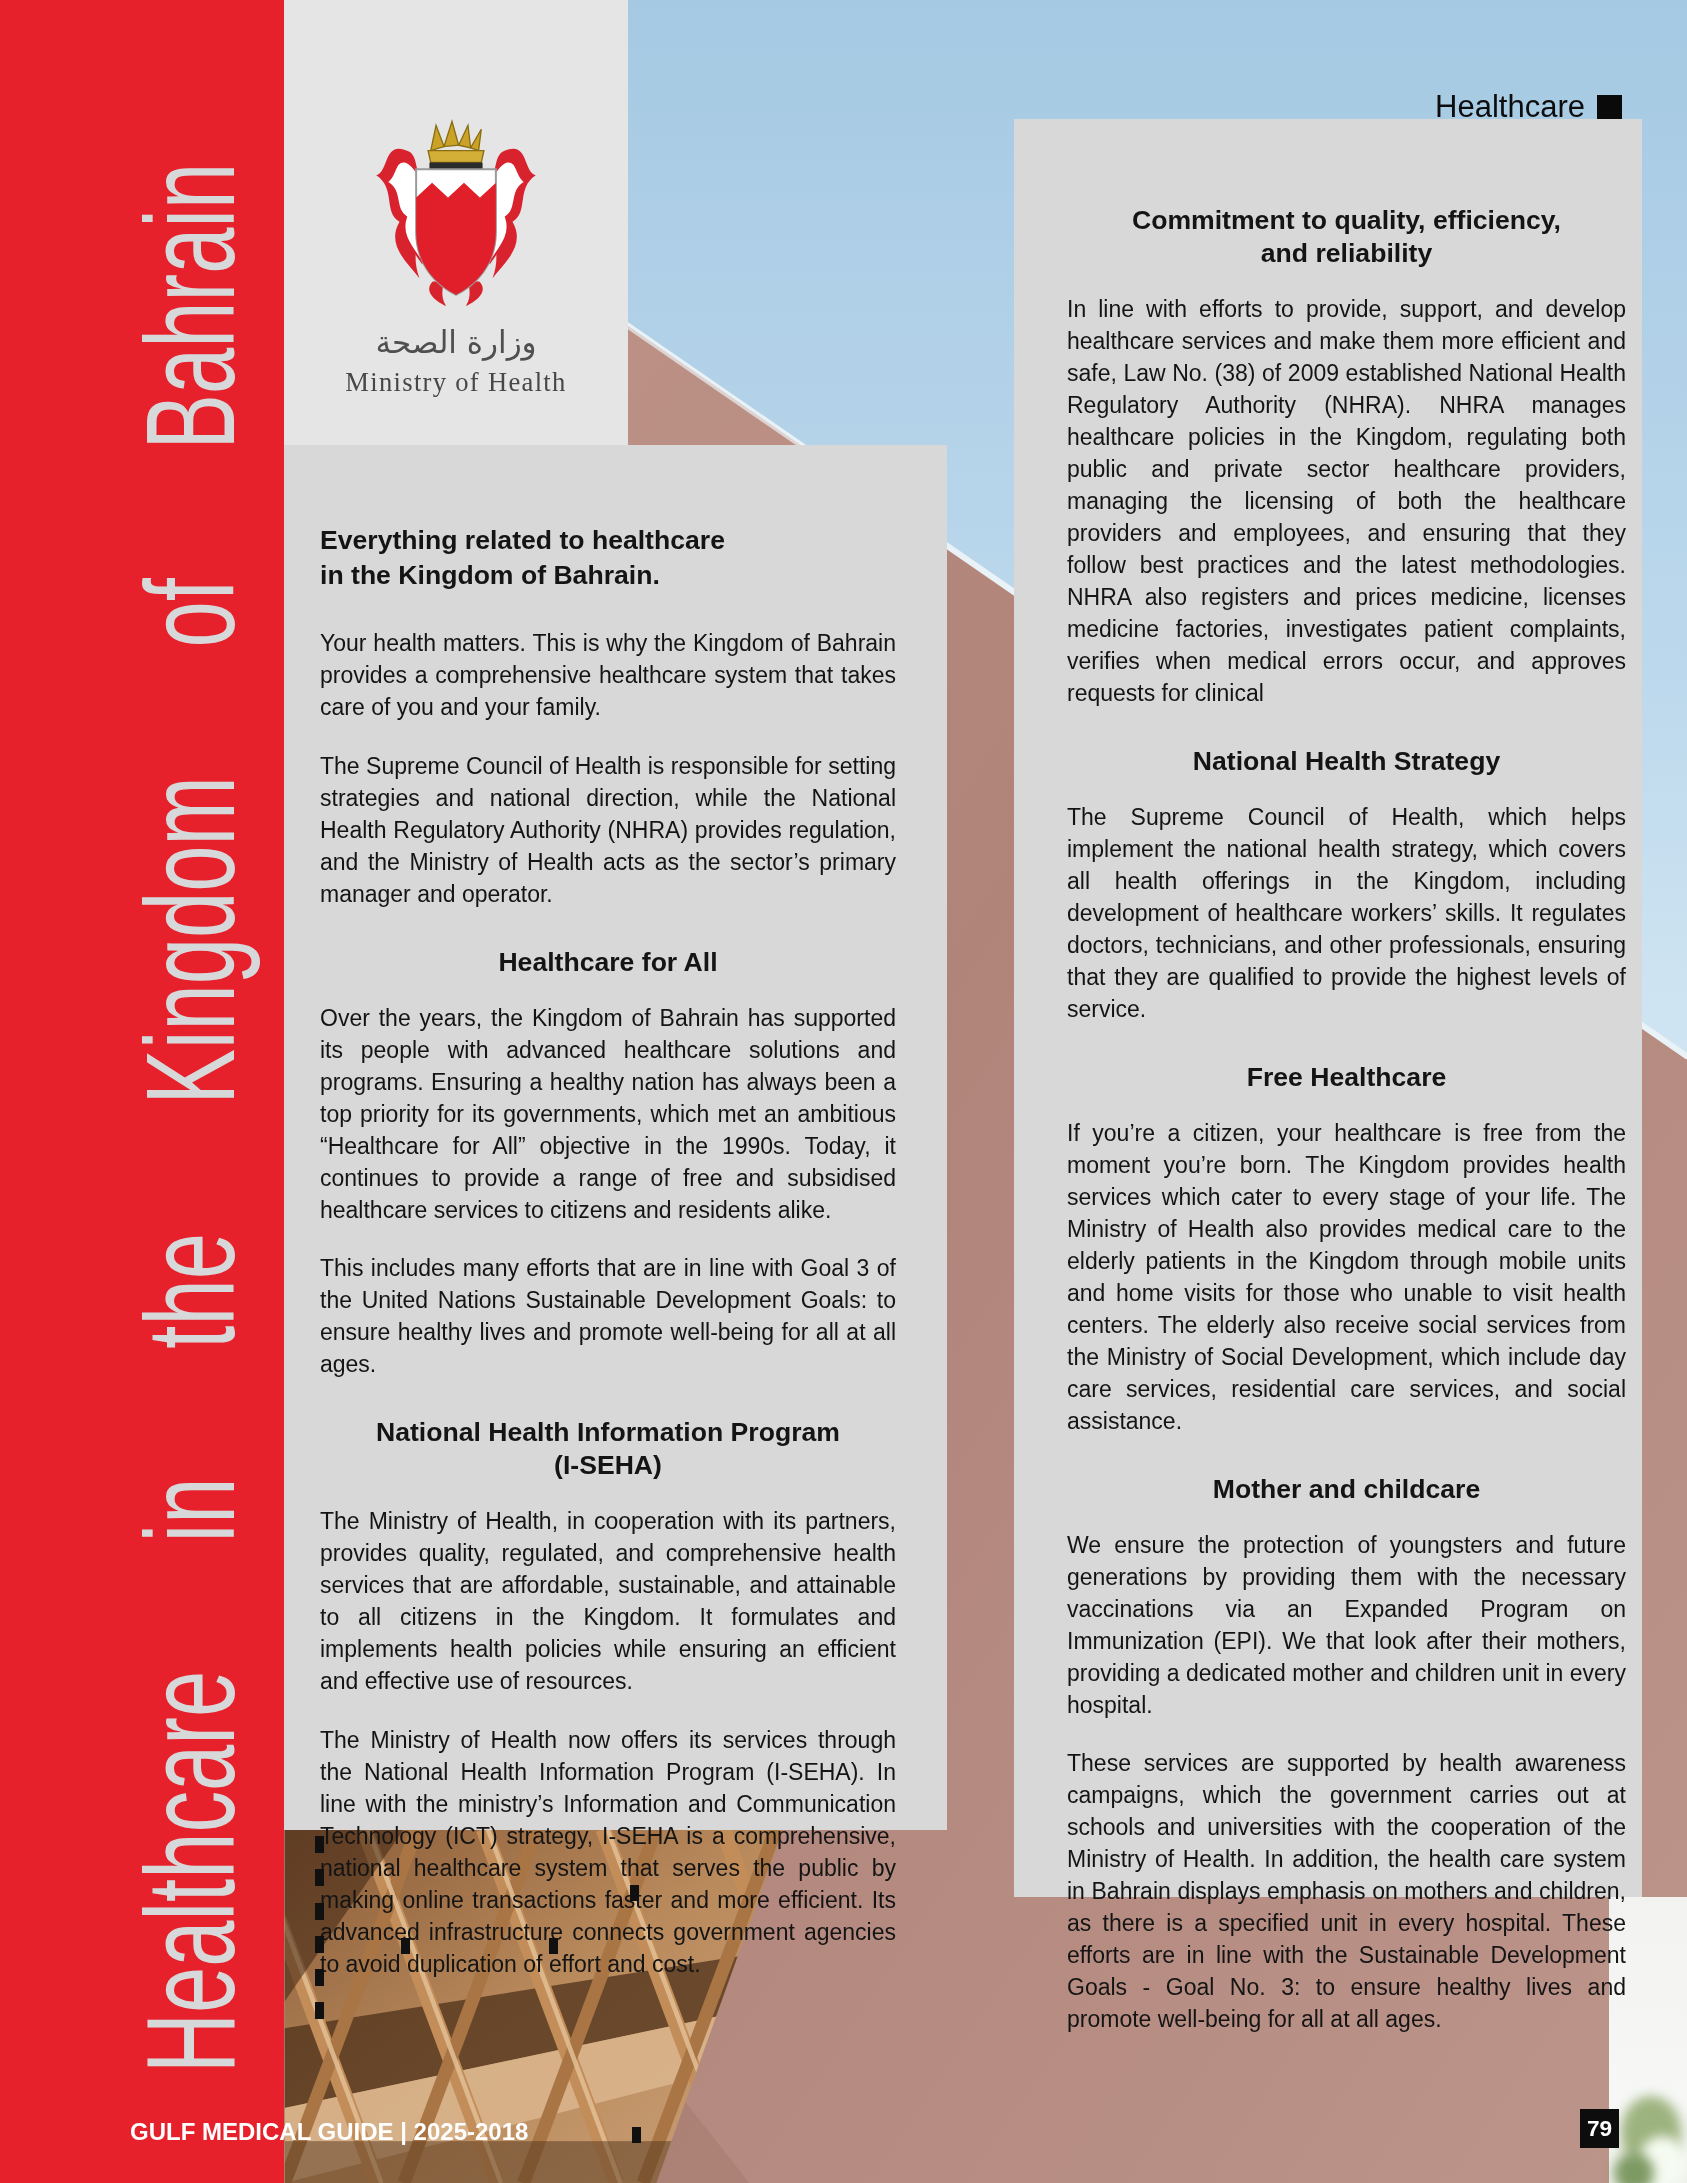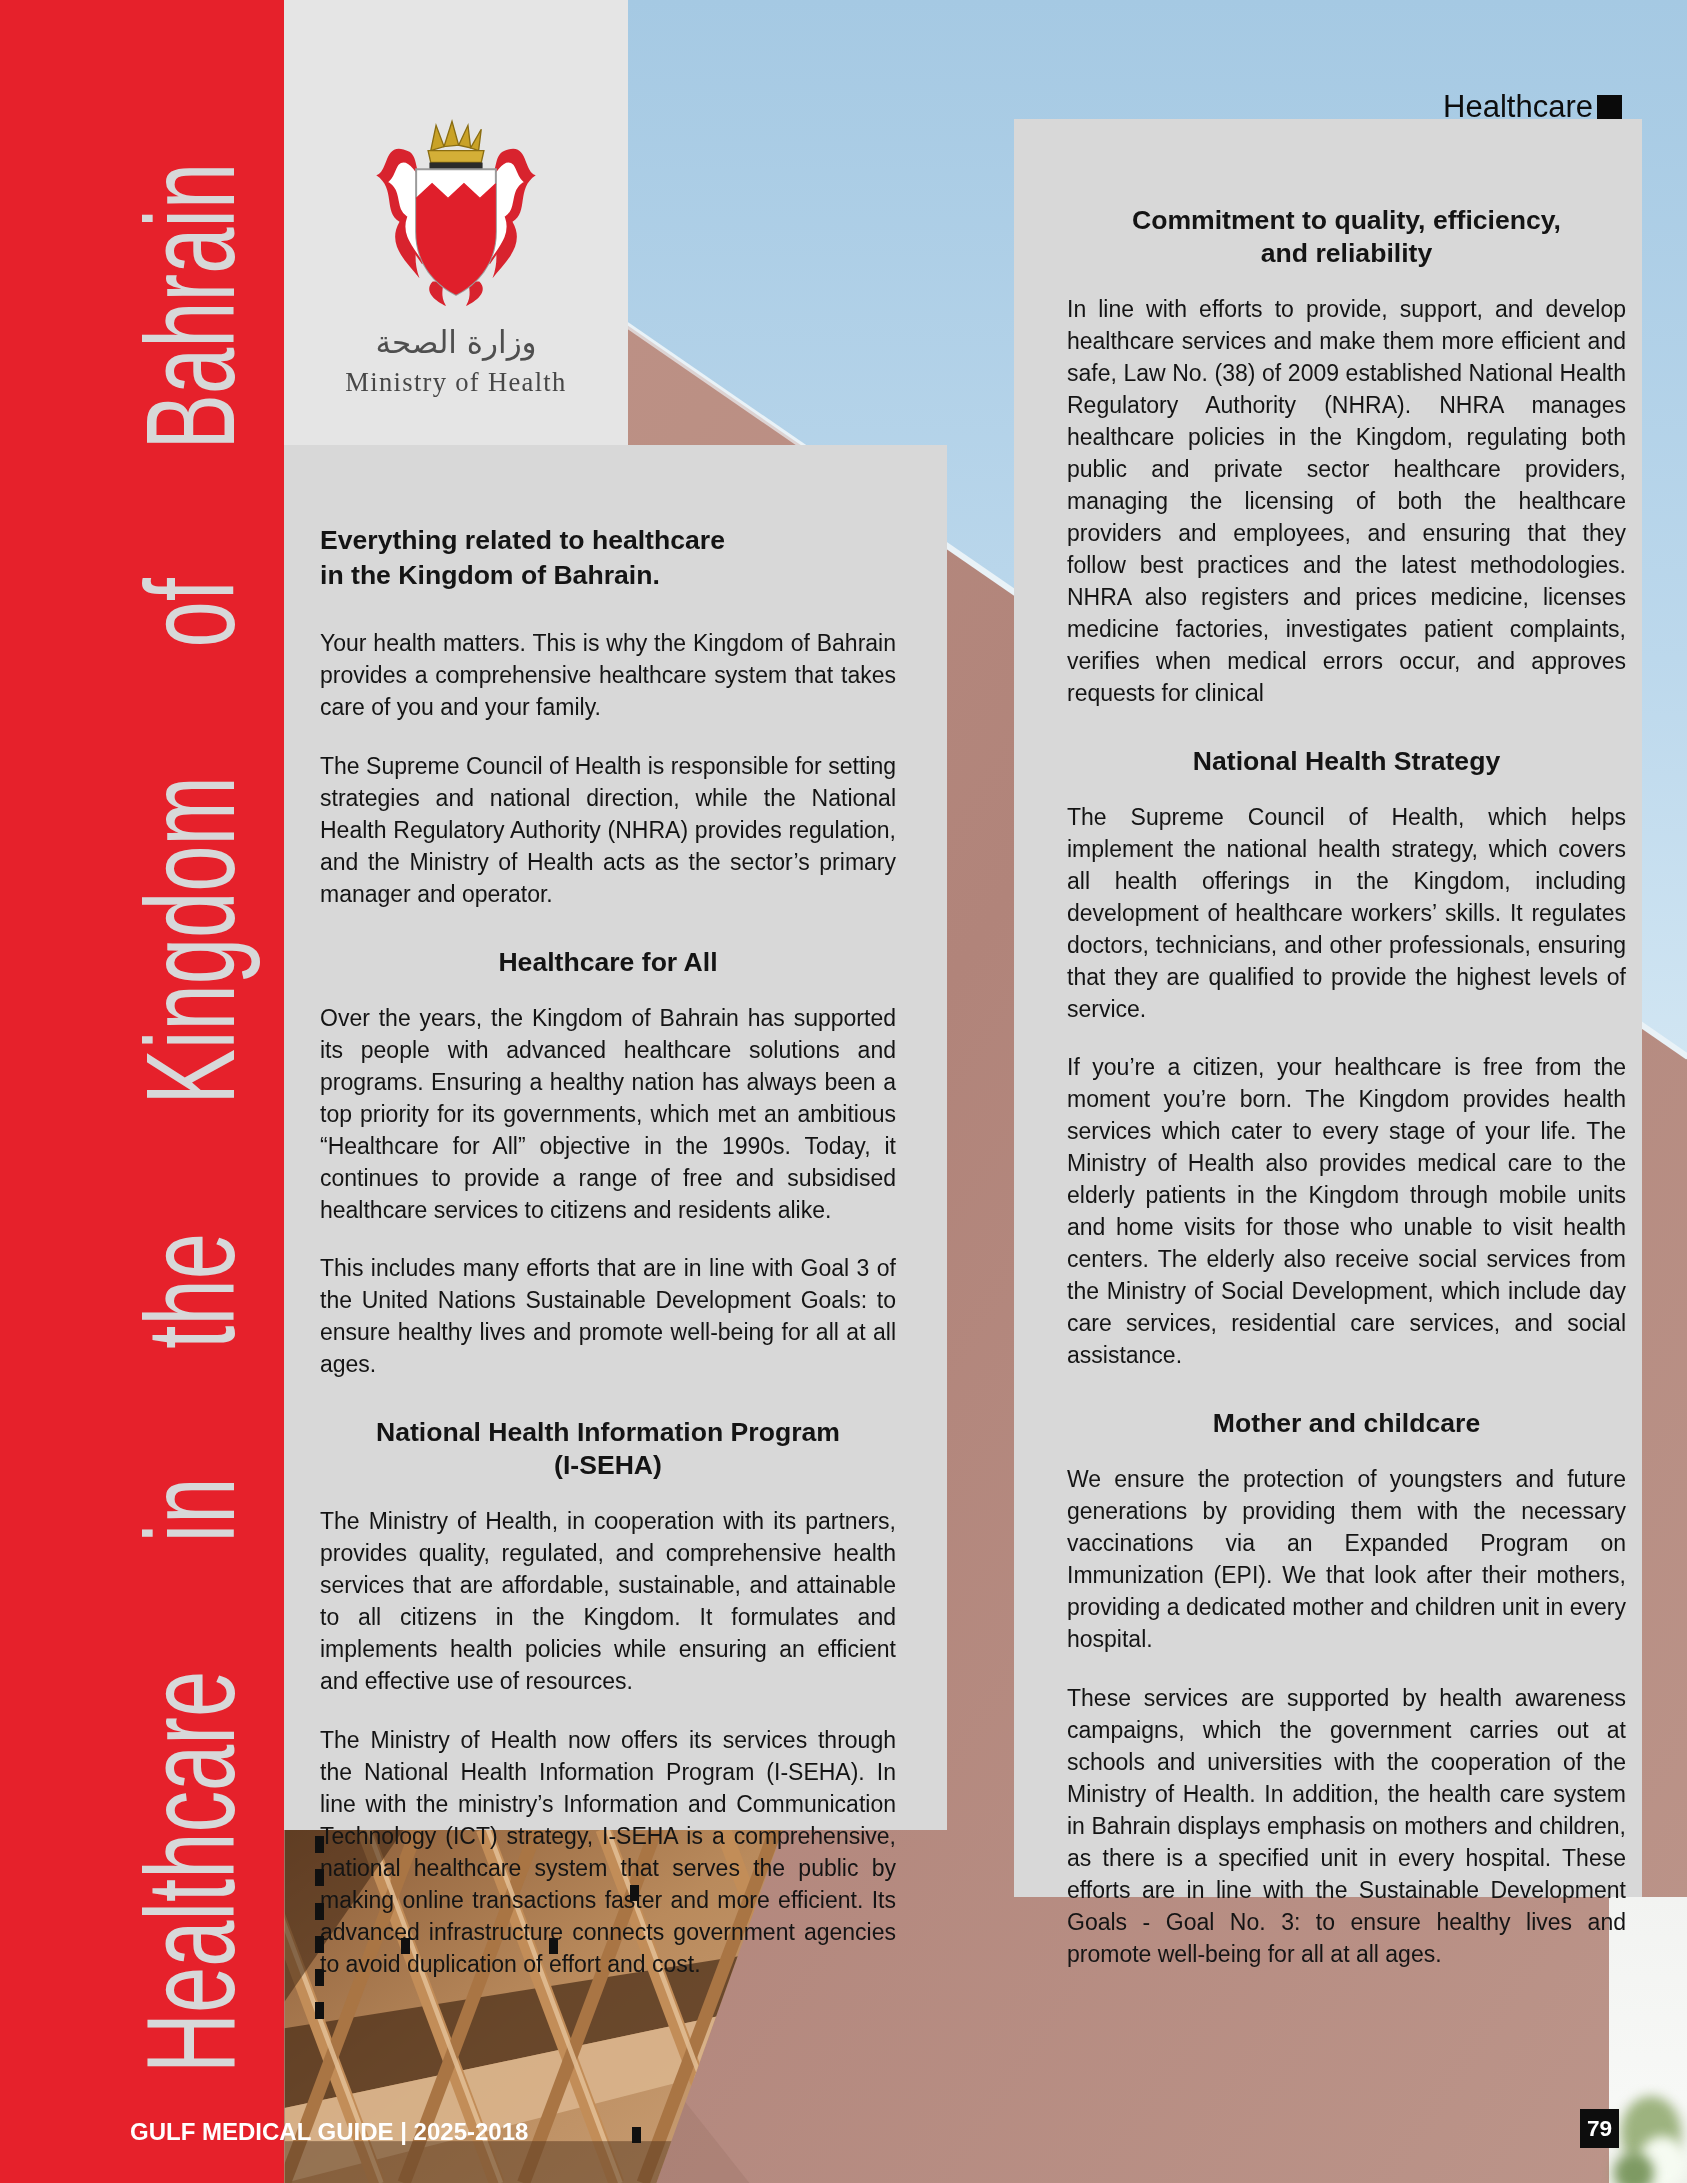--- a/index.html
+++ b/index.html
@@ -30,21 +30,21 @@
   .logobox{position:absolute;left:284px;top:0;width:344px;height:450px;background:#e5e5e5;
     text-align:center;}
   .logobox .crest{position:absolute;left:50%;top:112px;transform:translateX(-50%);}
   .logo-arabic{position:absolute;left:0;right:0;top:324px;font-size:31px;color:#4f4f4f;
     font-family:"DejaVu Sans", sans-serif;}
   .logo-en{position:absolute;left:0;right:0;top:367px;font-size:26.6px;color:#474747;
     font-family:"Liberation Serif", serif;letter-spacing:1.3px;}
 
   
   .header{position:absolute;top:89px;left:1263px;width:359px;display:flex;
-    justify-content:flex-end;align-items:center;gap:4px;}
+    justify-content:flex-end;align-items:center;gap:12px;}
   .header .hlabel{font-size:31px;color:#0d0d0d;}
   .header .hsq{width:25px;height:25px;background:#0a0a0a;}
 
   
   .panel{position:absolute;background:#d8d8d8;color:#141414;}
   .panel.middle{left:284px;top:445px;width:663px;height:1385px;padding:78px 51px 0 36px;}
   .panel.right {left:1014px;top:119px;width:628px;height:1778px;padding:49px 16px 0 53px;}
 
   .panel .ptitle{font-size:26.6px;font-weight:bold;line-height:1.3;white-space:pre-line;
     margin:0 0 35px 0;}
@@ -194,20 +194,21 @@
       </div>
   </div>
 
   <div class="panel right">
     <div>
         <h3>Commitment to quality, efficiency,
 and reliability</h3>
         <p>In line with efforts to provide, support, and develop healthcare services and make them more efficient and safe, Law No. (38) of 2009 established National Health Regulatory Authority (NHRA). NHRA manages healthcare policies in the Kingdom, regulating both public and private sector healthcare providers, managing the licensing of both the healthcare providers and employees, and ensuring that they follow best practices and the latest methodologies. NHRA also registers and prices medicine, licenses medicine factories, investigates patient complaints, verifies when medical errors occur, and approves requests for clinical</p>
         <h3>National Health Strategy</h3>
         <p>The Supreme Council of Health, which helps implement the national health strategy, which covers all health offerings in the Kingdom, including development of healthcare workers’ skills. It regulates doctors, technicians, and other professionals, ensuring that they are qualified to provide the highest levels of service.</p>
+        <h3>Free Healthcare</h3>
         <p>If you’re a citizen, your healthcare is free from the moment you’re born. The Kingdom provides health services which cater to every stage of your life. The Ministry of Health also provides medical care to the elderly patients in the Kingdom through mobile units and home visits for those who unable to visit health centers. The elderly also receive social services from the Ministry of Social Development, which include day care services, residential care services, and social assistance.</p>
         <h3>Mother and childcare</h3>
         <p>We ensure the protection of youngsters and future generations by providing them with the necessary vaccinations via an Expanded Program on Immunization (EPI). We that look after their mothers, providing a dedicated mother and children unit in every hospital.</p>
         <p>These services are supported by health awareness campaigns, which the government carries out at schools and universities with the cooperation of the Ministry of Health. In addition, the health care system in Bahrain displays emphasis on mothers and children, as there is a specified unit in every hospital. These efforts are in line with the Sustainable Development Goals - Goal No. 3: to ensure healthy lives and promote well-being for all at all ages.</p>
       </div>
   </div>
 
   <div>
     <div class="mark" style="left:315px;top:1836px;width:8.6px;height:17.3px;"></div>
     <div class="mark" style="left:315px;top:1869px;width:8.6px;height:17.3px;"></div>

